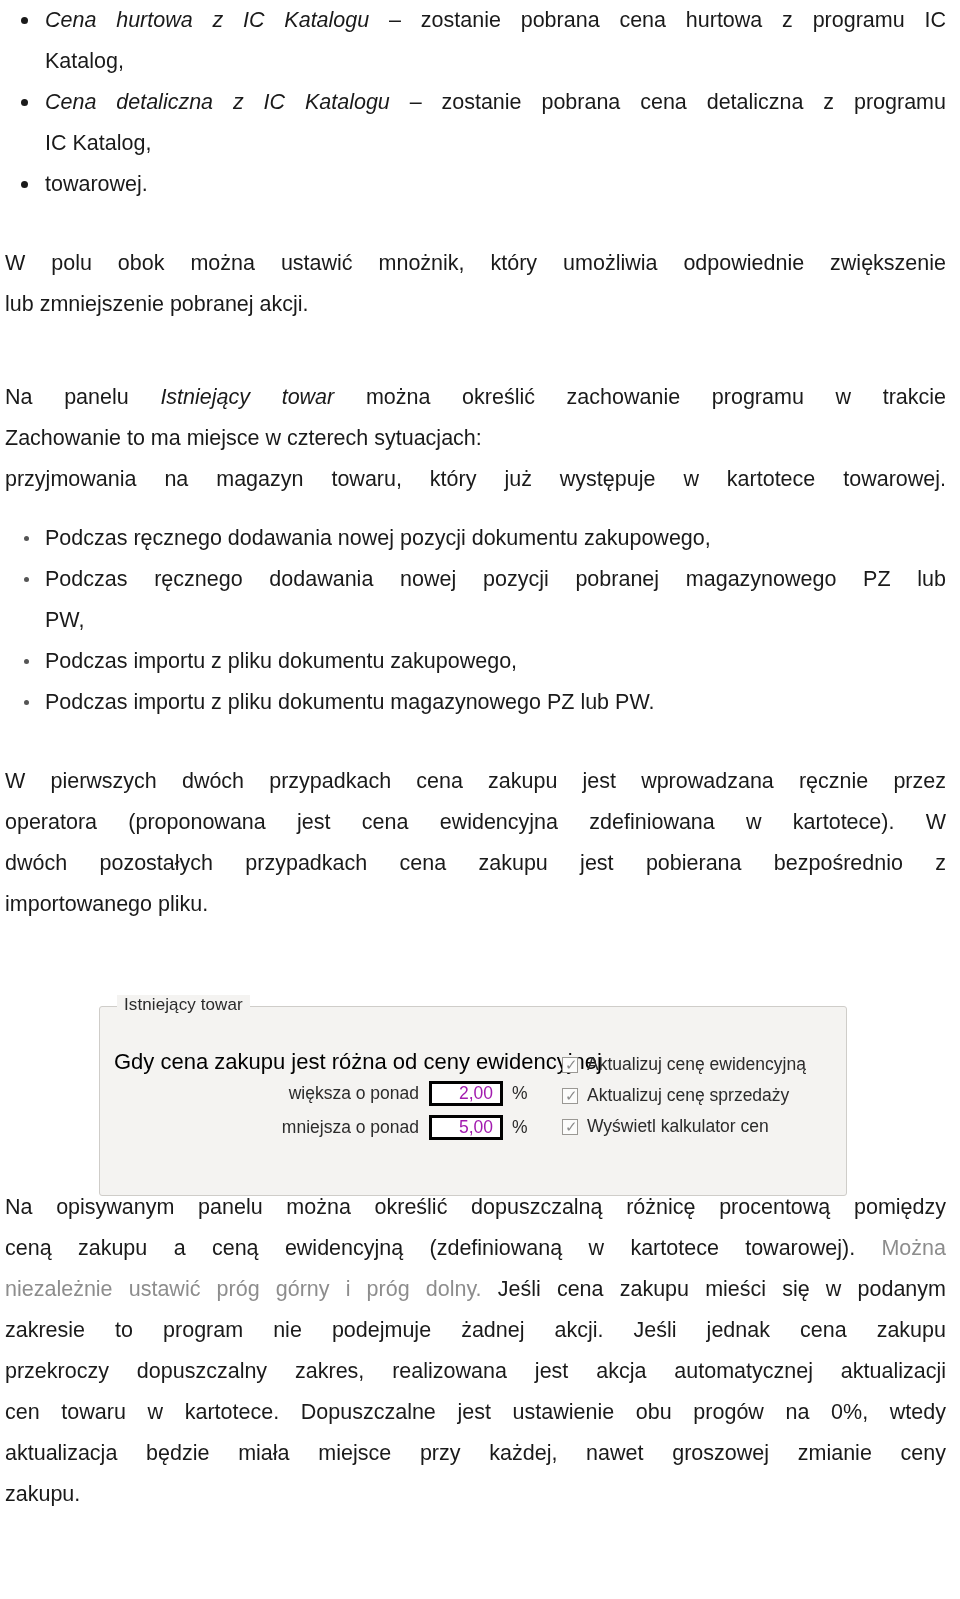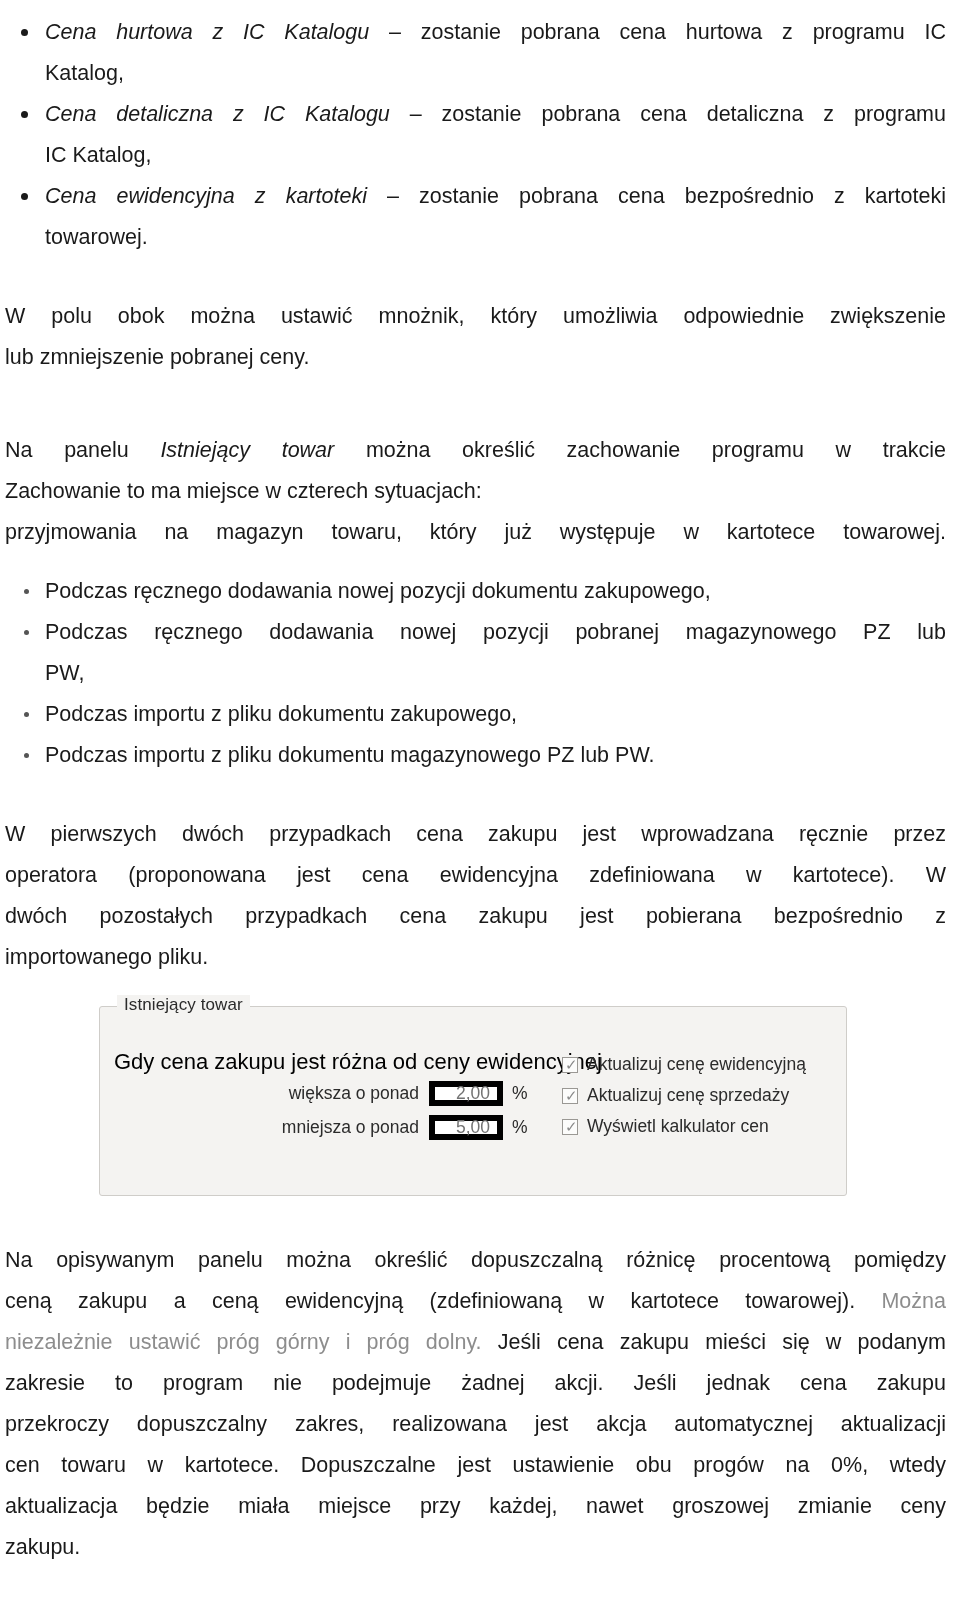--- a/index.html
+++ b/index.html
@@ -13,21 +13,21 @@
     font-family: "Liberation Sans", sans-serif;
     color: #1a1a1a;
     overflow: hidden;
   }
 
   .page {
     position: relative;
     width: 960px;
     height: 1599px;
     box-sizing: border-box;
-    padding: 12px 14px 0 5px;
+    padding: 0 14px 0 5px;
   }
 
   
   .para {
     font-size: 21.5px;
     line-height: 41px;
     text-align: justify;
     text-justify: inter-word;
     margin: 0;
     color: #1a1a1a;
@@ -146,27 +146,27 @@
     color: #2b2b2b;
     white-space: nowrap;
     margin-right: 10px;
     text-align: right;
   }
   .numbox {
     width: 74px;
     height: 25px;
     box-sizing: border-box;
     background: #ffffff;
-    border: 6px solid #000000;
+    border: 3px solid #000000;
     display: flex;
     align-items: center;
     justify-content: flex-end;
     padding-right: 7px;
     font-size: 17.5px;
-    color: #737373;
+    color: #a21caf;
   }
   .pct {
     font-size: 17.5px;
     color: #2b2b2b;
     margin-left: 9px;
     width: 22px;
     text-align: left;
   }
 
   .right-col {
@@ -215,30 +215,29 @@
       <span class="li-ln j"><em class="it">Cena hurtowa z IC Katalogu</em><span> – zostanie pobrana cena hurtowa z programu IC</span></span>
       <span class="li-ln l">Katalog,</span>
     </li>
     <li>
       <span class="bullet"></span>
       <span class="li-ln j"><em class="it">Cena detaliczna z IC Katalogu</em><span> – zostanie pobrana cena detaliczna z programu</span></span>
       <span class="li-ln l">IC Katalog,</span>
     </li>
     <li>
       <span class="bullet"></span>
-      <span class="li-ln j"><em class="it">Cena ewidencyjna z kartoteki</em><span> – zostanie pobrana cena bezpośrednio z kartoteki</span></span>
       <span class="li-ln l">towarowej.</span>
     </li>
   </ul>
 
   <div class="gap-md"></div>
 
   <p class="para">
     <span class="ln j">W polu obok można ustawić mnożnik, który umożliwia  odpowiednie zwiększenie</span>
-    <span class="ln l">lub zmniejszenie pobranej ceny.</span>
+    <span class="ln l">lub zmniejszenie pobranej akcji.</span>
   </p>
 
   <div class="gap-lg"></div>
 
   <p class="para">
     <span class="ln j"><span>Na panelu </span><em class="it">Istniejący towar</em><span> można określić zachowanie programu w trakcie</span></span>
     <span class="ln l">Zachowanie to ma miejsce w czterech sytuacjach:</span>
     <span class="ln j">przyjmowania na magazyn towaru, który już występuje w kartotece towarowej.</span>
   </p>
 

